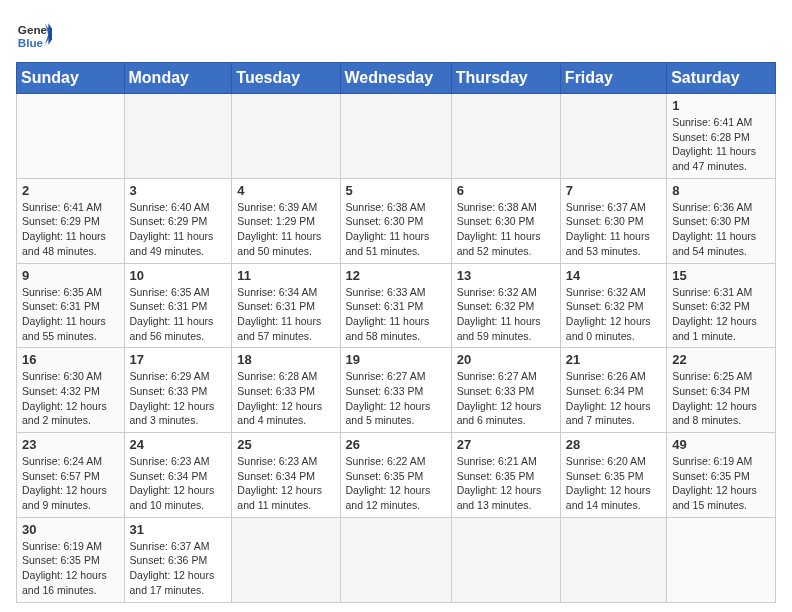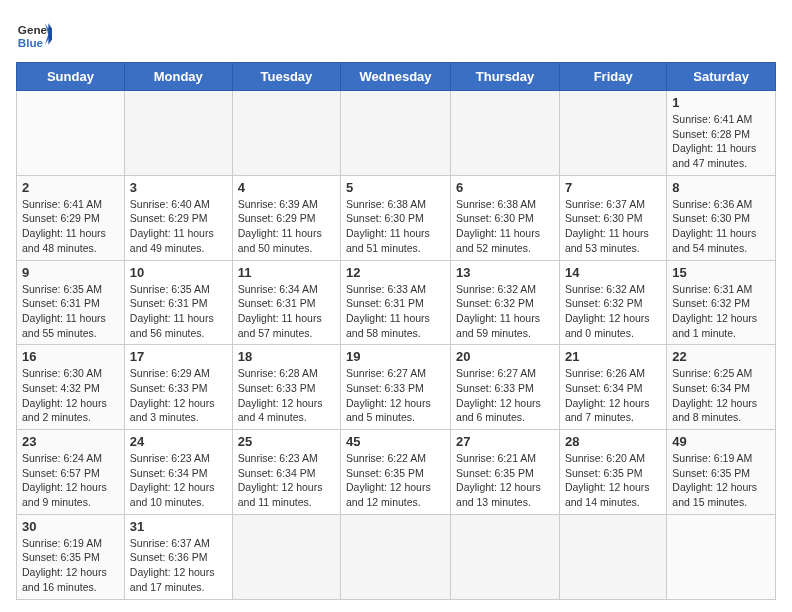--- a/index.html
+++ b/index.html
@@ -38,24 +38,24 @@
       color: #555;
     }
     .calendar {
       width: 100%;
       border-collapse: collapse;
       border: 1px solid #ccc;
     }
     .calendar th {
       background-color: #3a6fc4;
       color: #fff;
-      font-size: 13px;
+      font-size: 16px;
       font-weight: bold;
       padding: 6px 4px;
-      text-align: center;
+      text-align: left;
       border: 1px solid #2d5aaa;
     }
     .calendar td {
       border: 1px solid #ccc;
       vertical-align: top;
       padding: 4px 5px;
       width: 113px;
       min-height: 70px;
       font-size: 11px;
       color: #333;
@@ -137,21 +137,21 @@
         </td>
         <td>
           <span class="day-number">3</span>
           <div class="day-info">Sunrise: 6:40 AM
 Sunset: 6:29 PM
 Daylight: 11 hours and 49 minutes.</div>
         </td>
         <td>
           <span class="day-number">4</span>
           <div class="day-info">Sunrise: 6:39 AM
-Sunset: 6:29 PM
+Sunset: 1:29 PM
 Daylight: 11 hours and 50 minutes.</div>
         </td>
         <td>
           <span class="day-number">5</span>
           <div class="day-info">Sunrise: 6:38 AM
 Sunset: 6:30 PM
 Daylight: 11 hours and 51 minutes.</div>
         </td>
         <td>
           <span class="day-number">6</span>
@@ -273,21 +273,21 @@
 Sunset: 6:34 PM
 Daylight: 12 hours and 10 minutes.</div>
         </td>
         <td>
           <span class="day-number">25</span>
           <div class="day-info">Sunrise: 6:23 AM
 Sunset: 6:34 PM
 Daylight: 12 hours and 11 minutes.</div>
         </td>
         <td>
-          <span class="day-number">45</span>
+          <span class="day-number">26</span>
           <div class="day-info">Sunrise: 6:22 AM
 Sunset: 6:35 PM
 Daylight: 12 hours and 12 minutes.</div>
         </td>
         <td>
           <span class="day-number">27</span>
           <div class="day-info">Sunrise: 6:21 AM
 Sunset: 6:35 PM
 Daylight: 12 hours and 13 minutes.</div>
         </td>

